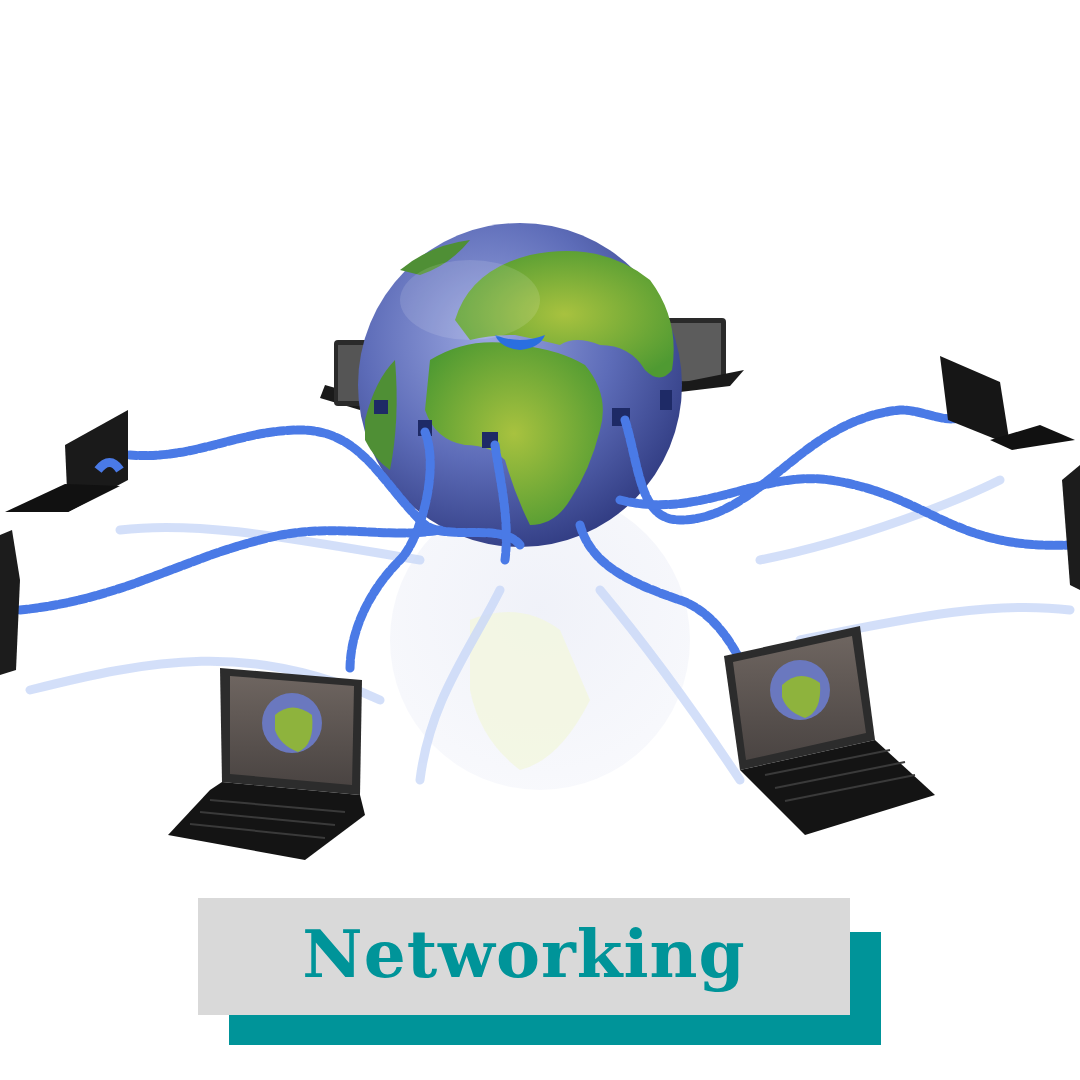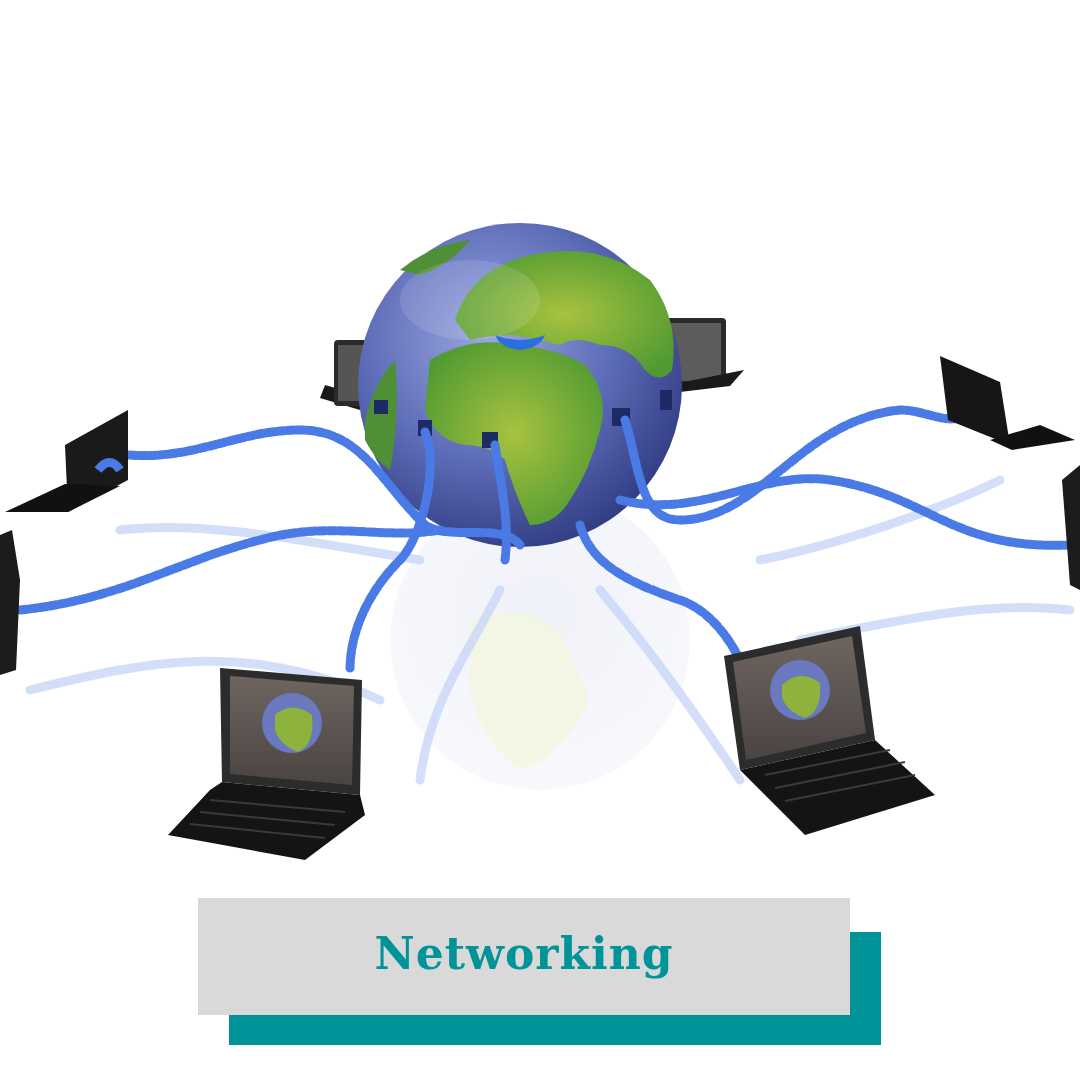--- a/index.html
+++ b/index.html
@@ -1,20 +1,20 @@
 <!DOCTYPE html>
 <html><head>
 <meta charset="utf-8">
 <style>
   html, body { margin: 0; padding: 0; }
   body { width: 1080px; height: 1080px; background: #ffffff; position: relative; overflow: hidden; font-family: "DejaVu Serif", serif; }
   .scene { position: absolute; left: 0; top: 0; width: 1080px; height: 1080px; }
   .label-shadow { position: absolute; left: 229px; top: 932px; width: 652px; height: 113px; }
   .label-box { position: absolute; left: 198px; top: 898px; width: 652px; height: 117px; display: flex; align-items: center; justify-content: center; }
-  .label-text { font-family: "DejaVu Serif", serif; font-weight: bold; font-size: 44px; letter-spacing: 1px; margin-top: -6px; }
+  .label-text { font-family: "DejaVu Serif", serif; font-weight: bold; font-size: 66px; letter-spacing: 1px; margin-top: -6px; }
 </style>
 </head>
 <body>
 
 <svg class="scene" viewBox="0 0 1080 1080" xmlns="http://www.w3.org/2000/svg">
   <defs>
     <radialGradient id="globeGrad" cx="40%" cy="35%" r="70%">
       <stop offset="0%" stop-color="#9aa6e0"></stop>
       <stop offset="55%" stop-color="#5d6cb8"></stop>
       <stop offset="100%" stop-color="#2f3a80"></stop>

